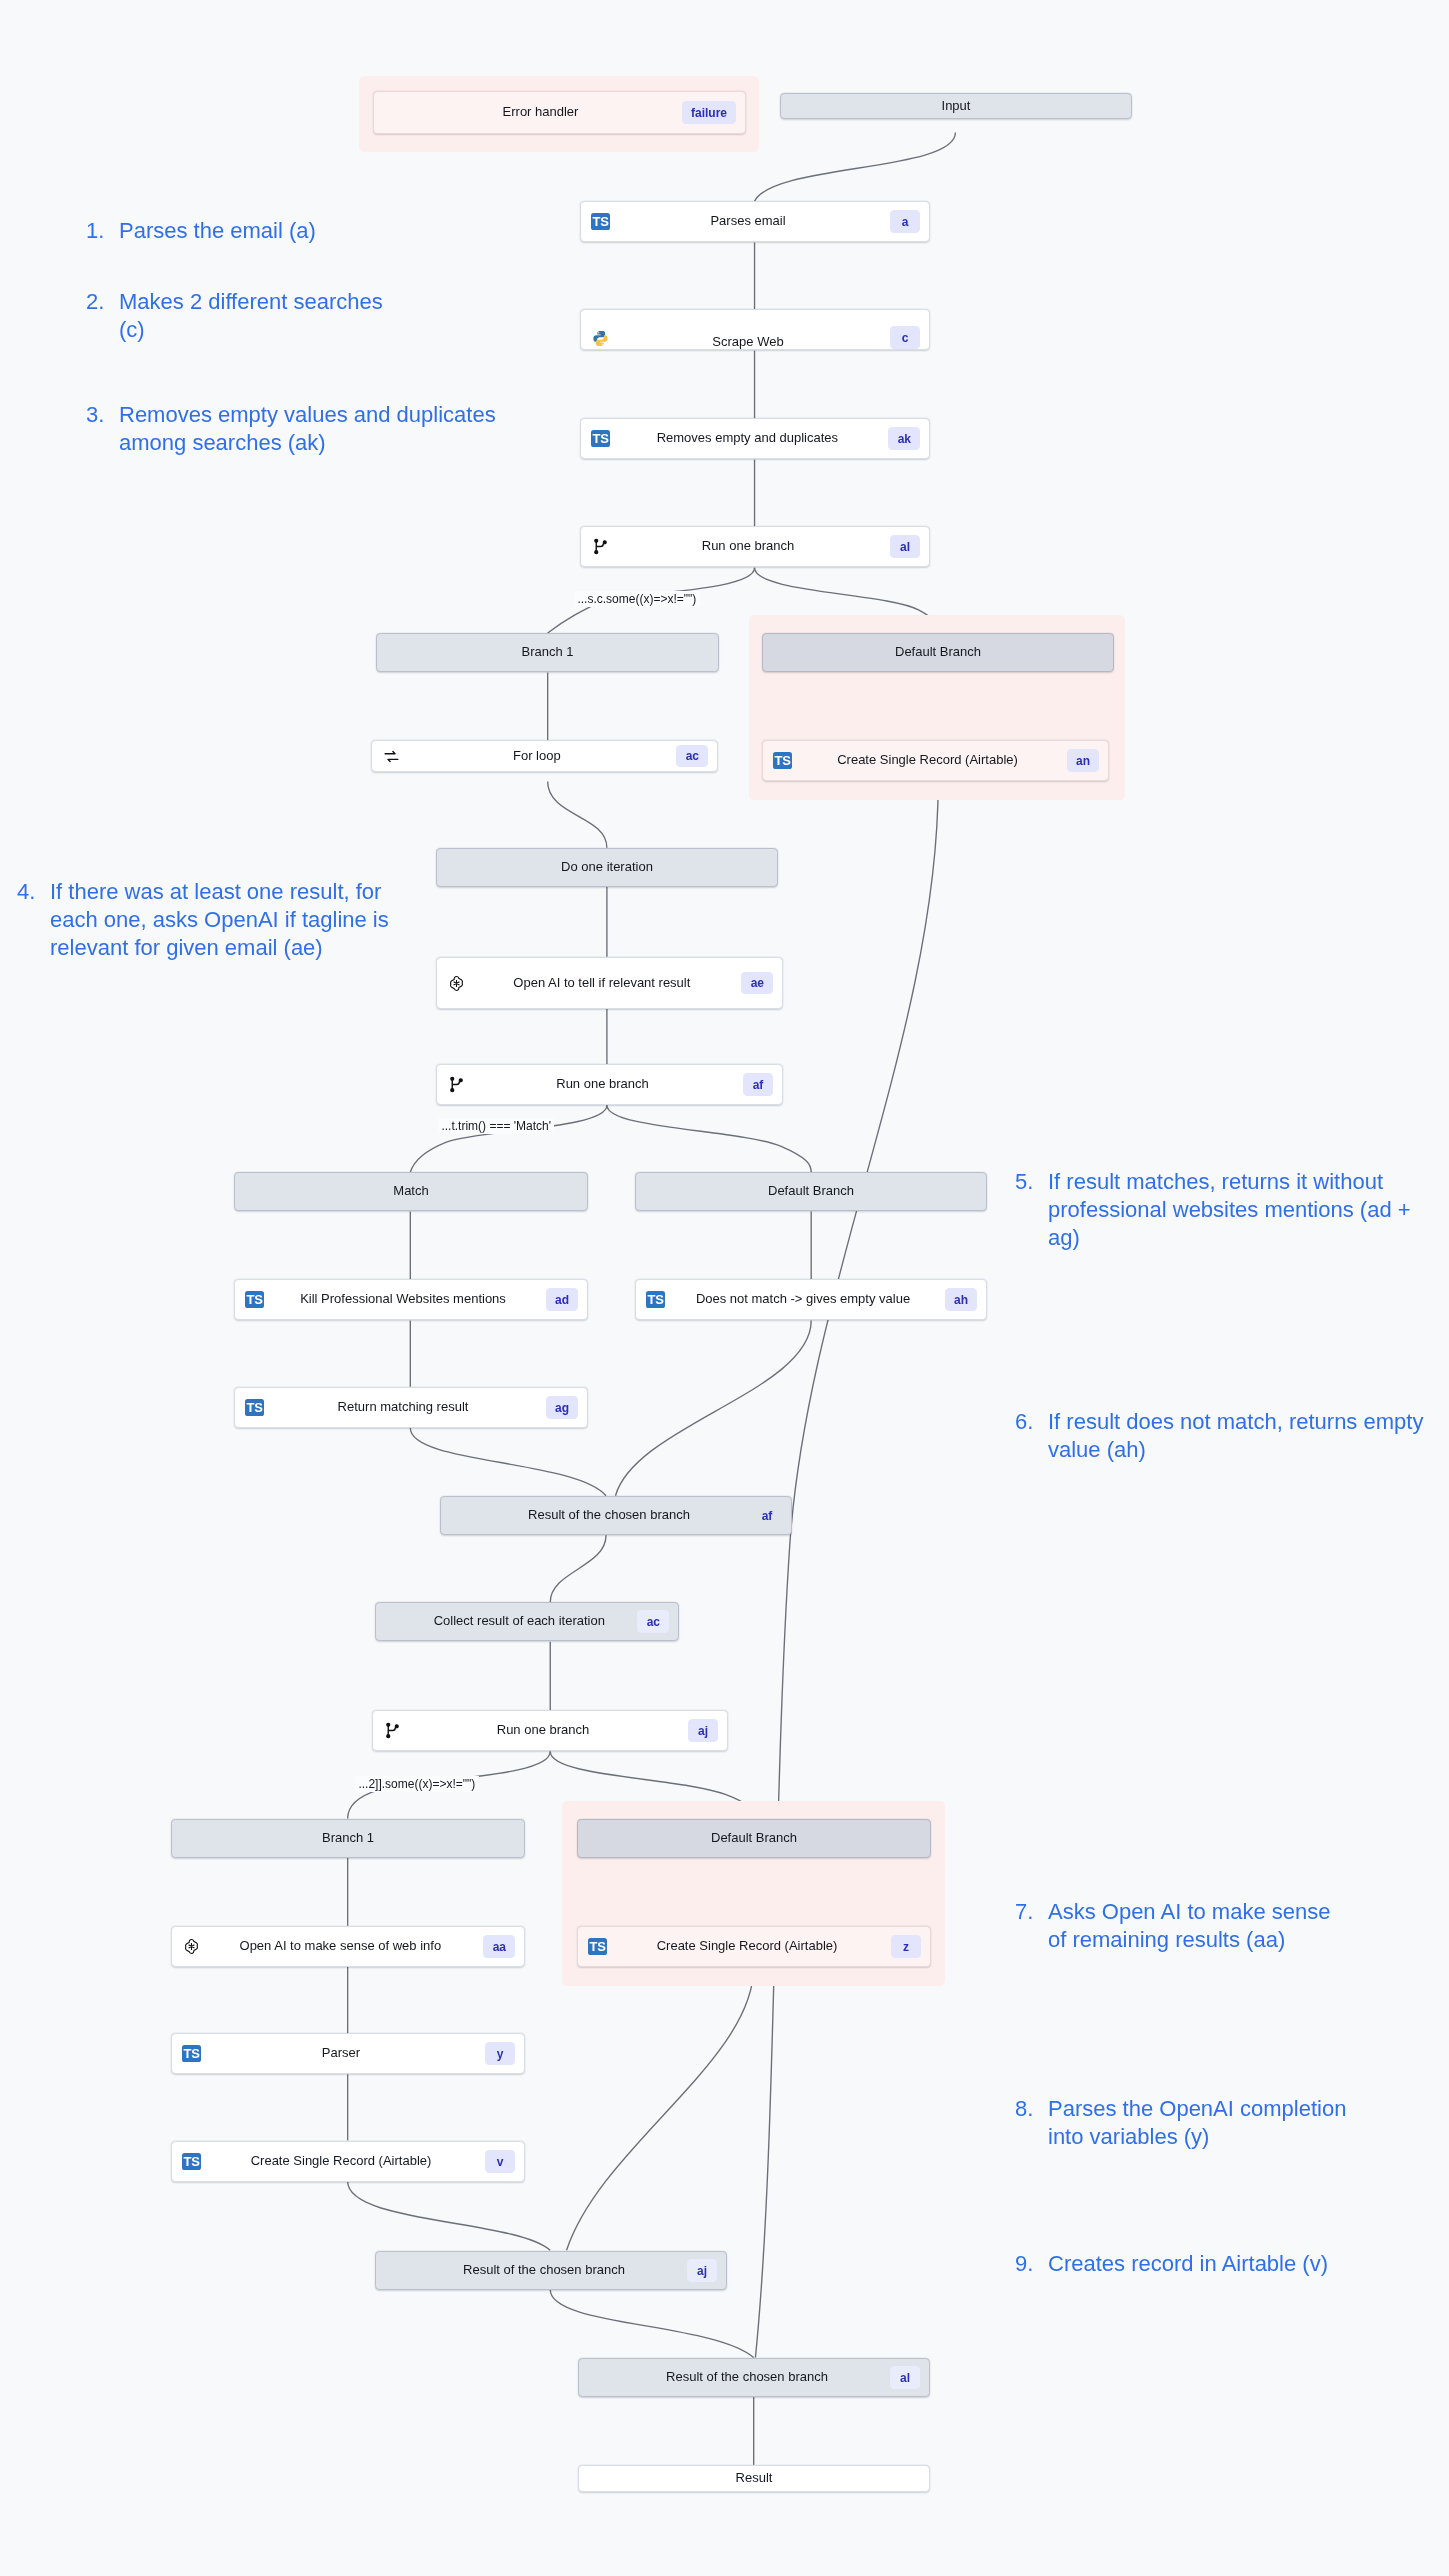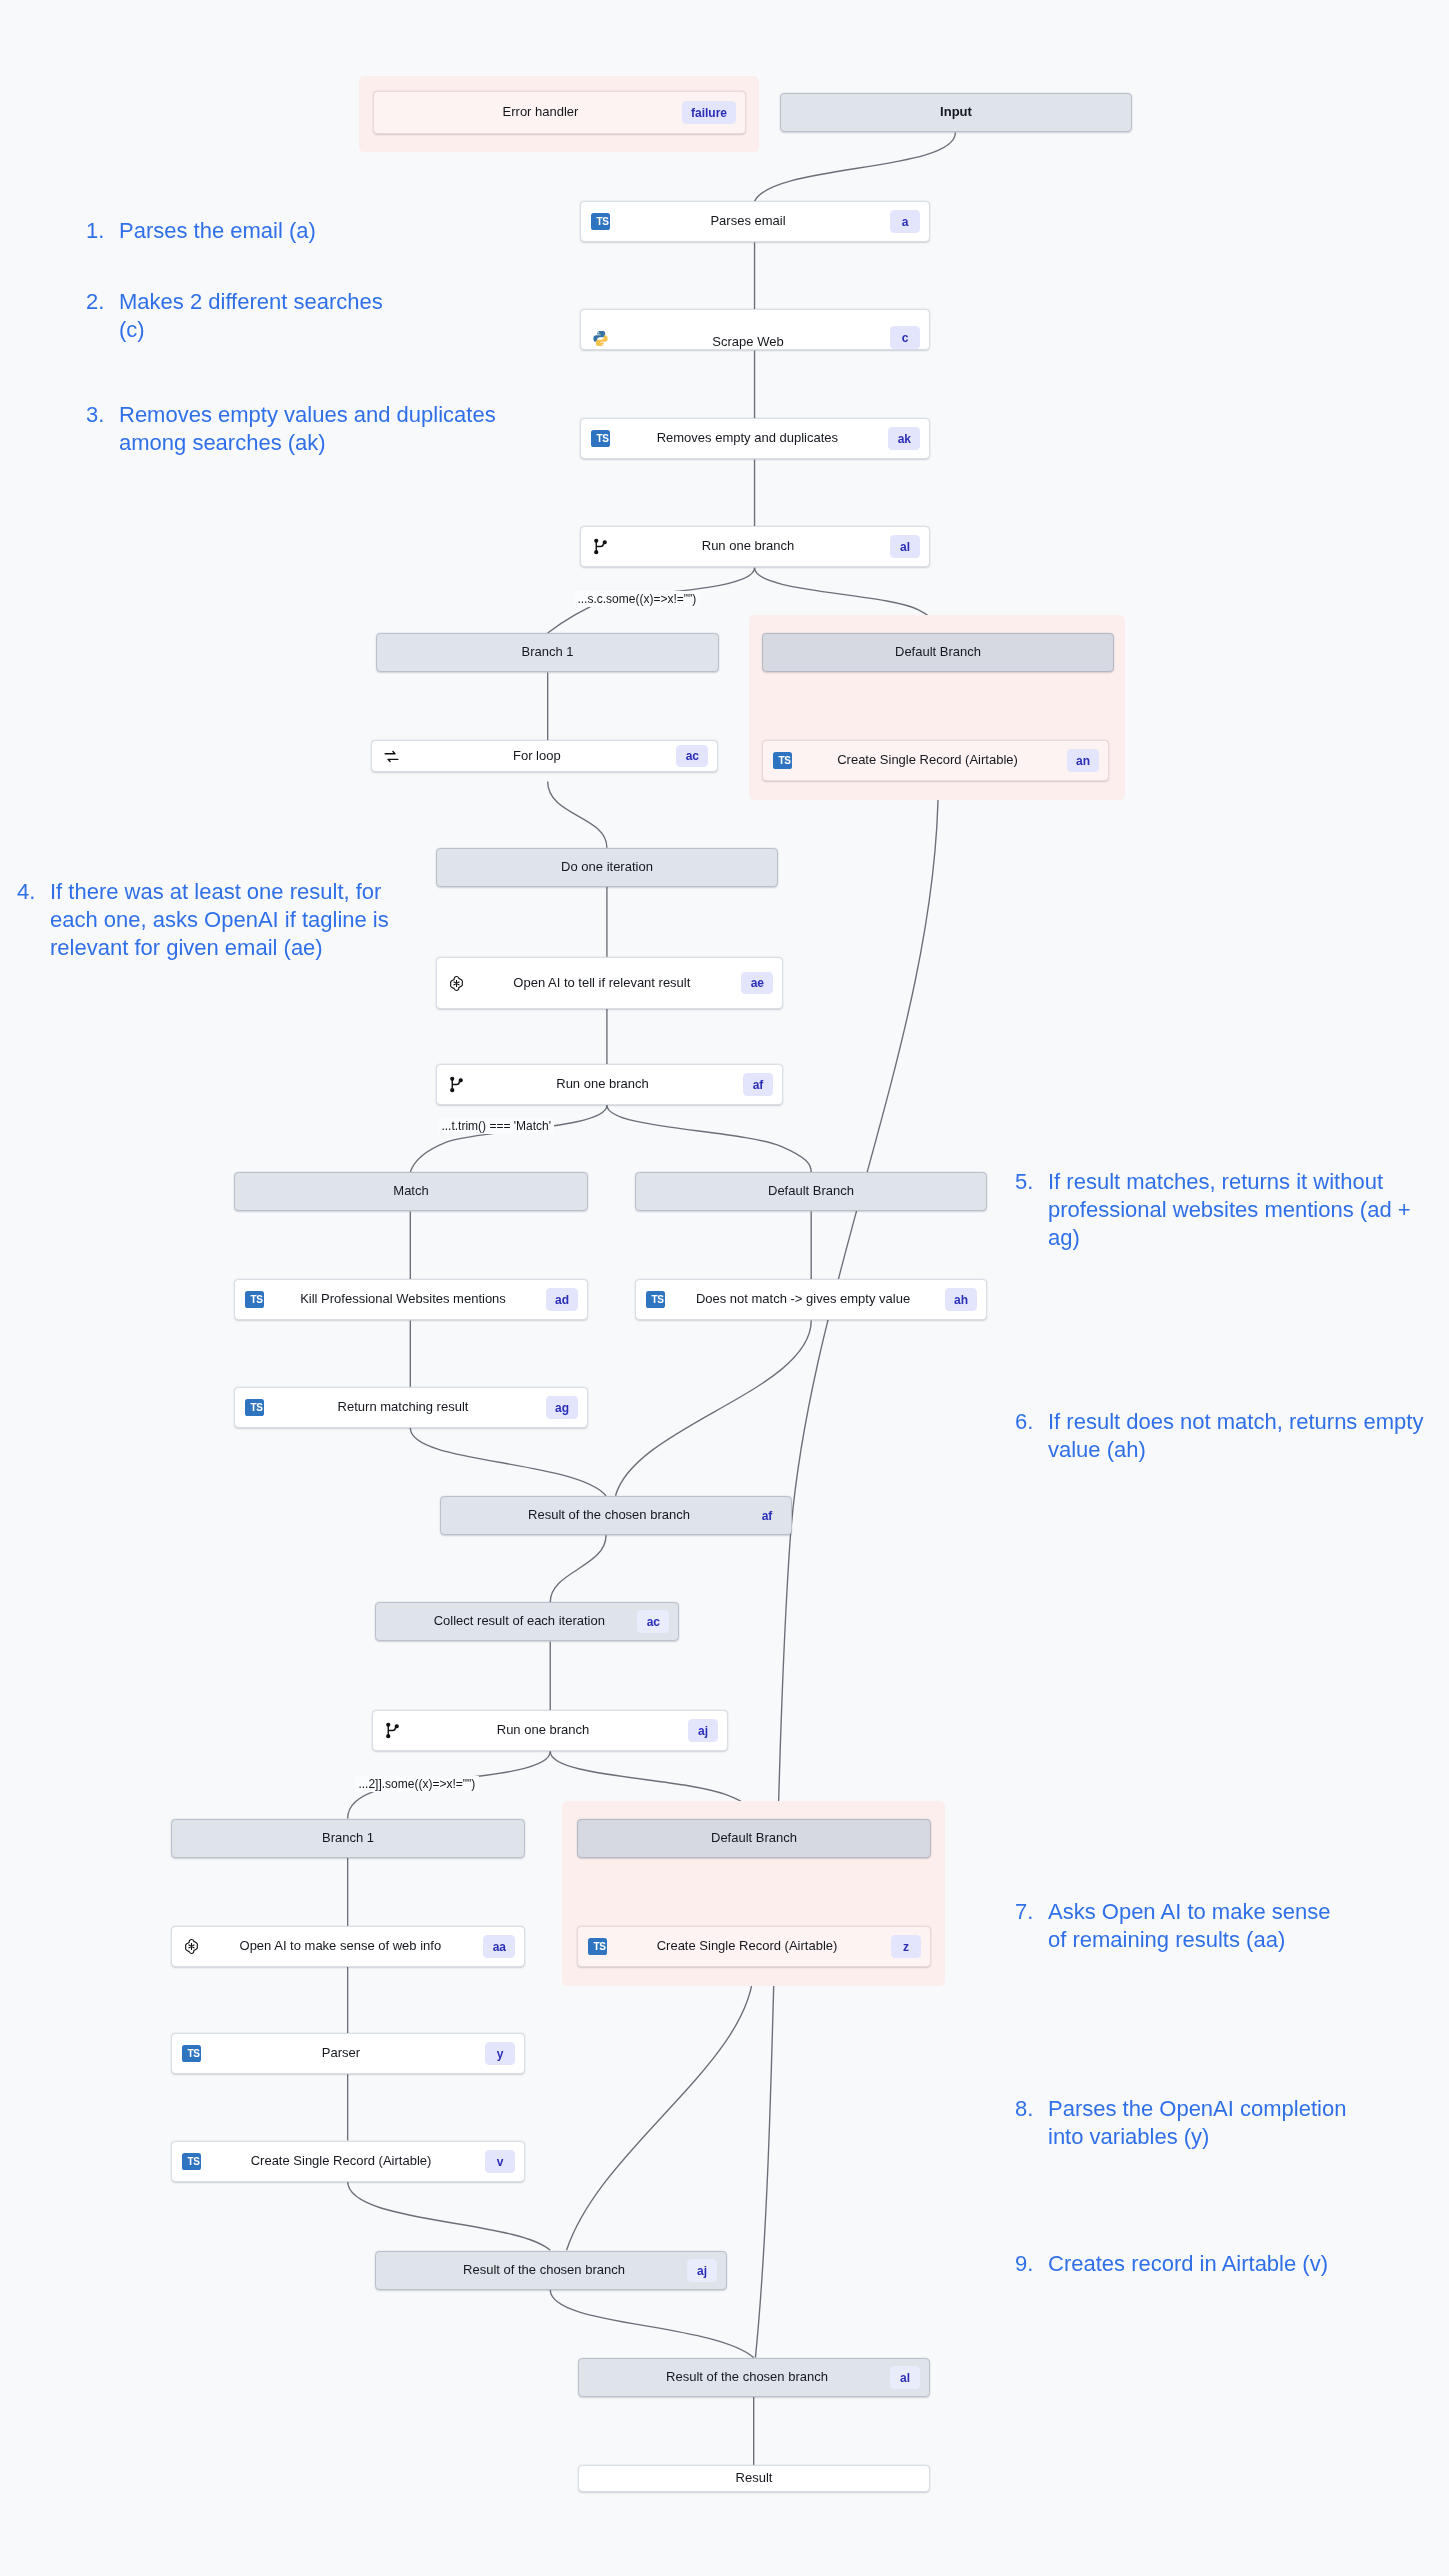--- a/index.html
+++ b/index.html
@@ -95,21 +95,21 @@
   }
   .node .spacer-left {
     flex: 0 0 22px;
   }
   
   .ts-icon {
     width: 19px; height: 17px;
     background: #2f74c0;
     border-radius: 2.6px;
     color: #ffffff;
-    font-size: 10px;
+    font-size: 13px;
     font-weight: bold;
     display: flex;
     align-items: center;
     justify-content: flex-end;
     padding-right: 1.7px;
     box-sizing: border-box;
     font-family: "Liberation Sans", sans-serif;
     letter-spacing: -0.4px;
   }
   .edge-label {
@@ -207,21 +207,21 @@
   <div class="group-box group-error" style="left:359px;top:76px;width:400px;height:76px;"></div>
   <div class="group-box group-default" style="left:749px;top:615px;width:376px;height:185px;"></div>
   <div class="group-box group-default" style="left:562px;top:1801px;width:383px;height:185px;"></div>
 
   <div class="node pinkish" style="left:373px;top:91px;width:373px;height:43px;">
     <span class="spacer-left"></span>
     <span class="label">Error handler</span>
     <span class="badge">failure</span>
   </div>
 
-  <div class="node grey" style="left:780px;top:93px;width:352px;height:39px;font-weight:bold;">
+  <div class="node grey" style="left:780px;top:93px;width:352px;height:26px;">
     <span class="label">Input</span>
   </div>
 
   <div class="node white" style="left:580px;top:201px;width:350px;height:41px;">
     <span class="icon">
         <span class="ts-icon">TS</span>
       </span>
     <span class="label">Parses email</span>
     <span class="badge">a</span>
   </div>

